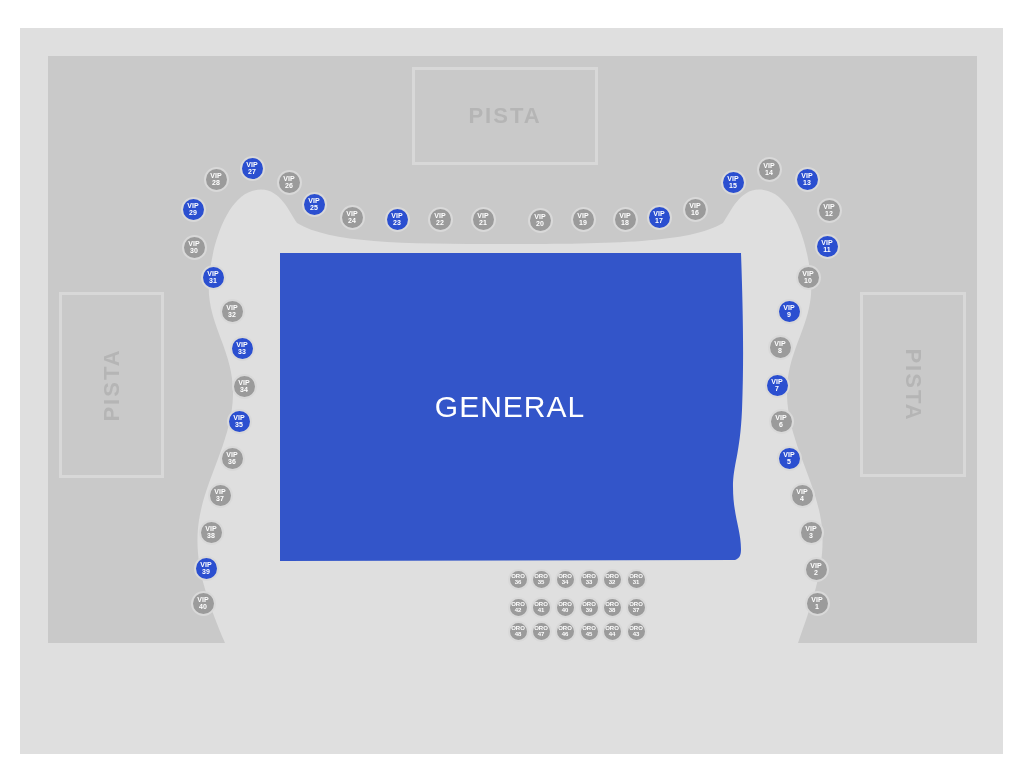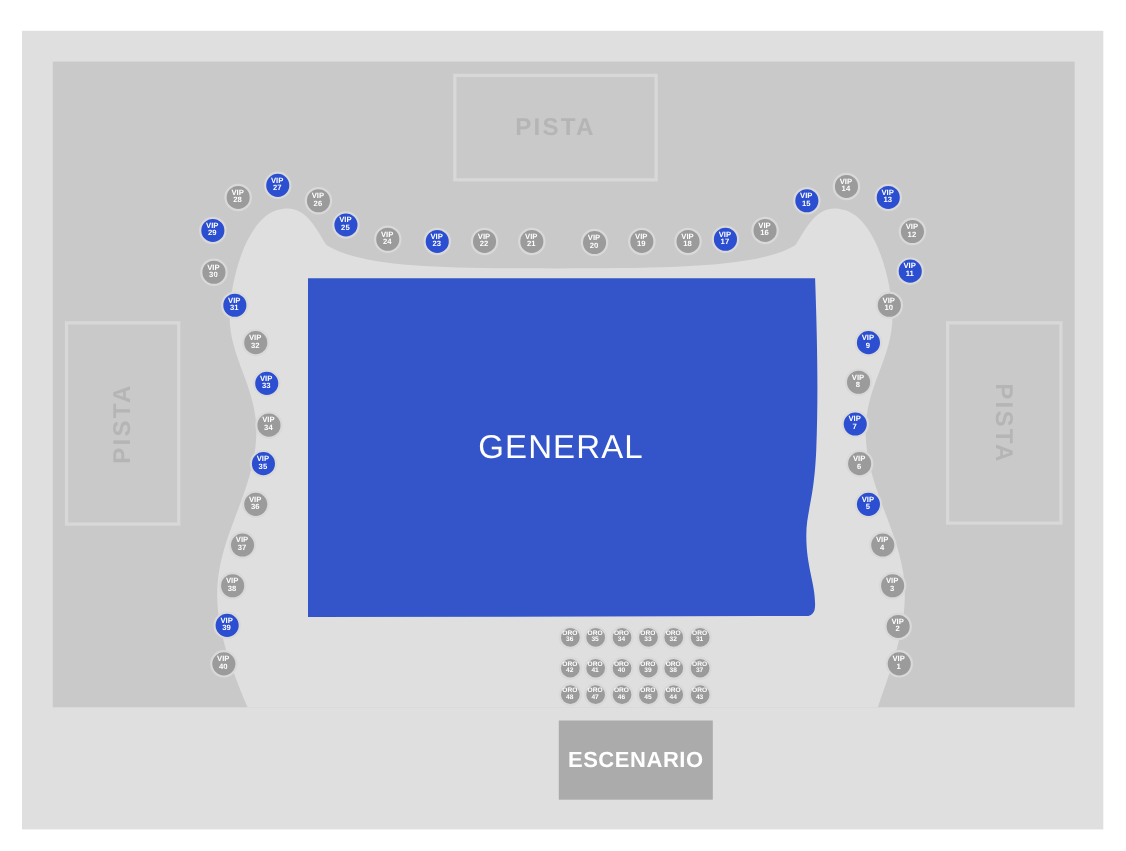--- a/index.html
+++ b/index.html
@@ -74,23 +74,20 @@
   </div>
   <div class="pista-box rot-left" style="left:59px;top:292px;width:105px;height:186px;">
     <span class="pista-label">PISTA</span>
   </div>
   <div class="pista-box rot-right" style="left:860px;top:292px;width:106px;height:185px;">
     <span class="pista-label">PISTA</span>
   </div>
 
   <div class="general-label">GENERAL</div>
 
-  <div class="stage-box">
-    <span class="stage-label">ESCENARIO</span>
-  </div>
 
   <div id="seat-layer">
       <div class="seat vip" style="left: 804.5px; top: 590.5px; background: rgb(155, 155, 155); border-color: rgb(217, 217, 217);">
         <span>VIP</span>
         <span>1</span>
       </div>
       <div class="seat vip" style="left: 803.5px; top: 556.5px; background: rgb(155, 155, 155); border-color: rgb(217, 217, 217);">
         <span>VIP</span>
         <span>2</span>
       </div>

